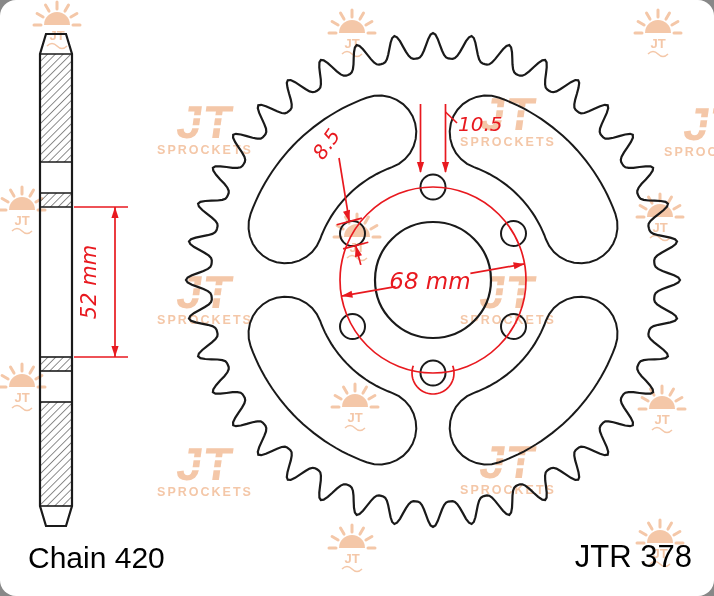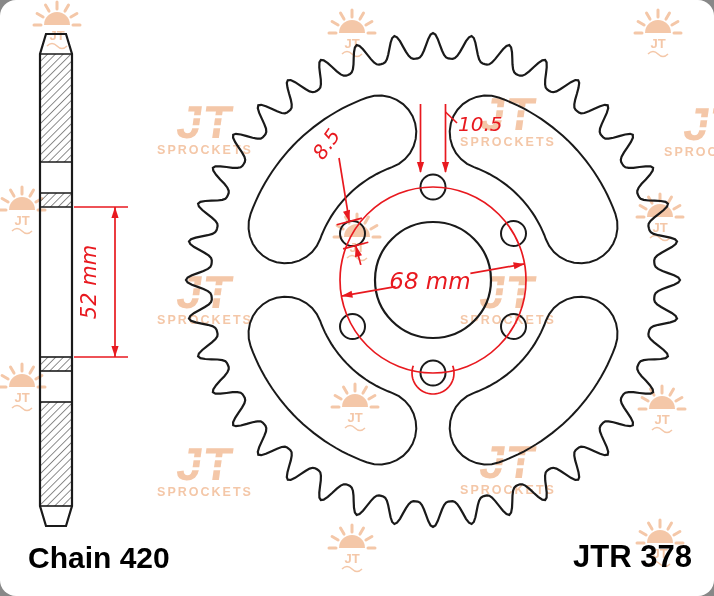--- a/index.html
+++ b/index.html
@@ -13,21 +13,21 @@
     position:relative;font-weight:900;font-size:46px;line-height:0.88;
     letter-spacing:1px;transform:skewX(-8deg);
     font-family:"Liberation Sans",sans-serif;
   }
   .wm .stripe{position:absolute;left:-8px;right:-8px;height:3px;background:#ffffff;display:block;}
   .wm .sub{font-weight:700;font-size:12.5px;letter-spacing:2px;margin-top:1px;}
   
   svg.drawing{position:absolute;left:0;top:0;z-index:2;}
   .dim{font-family:"DejaVu Sans",sans-serif;font-style:italic;}
   
-  .caption{position:absolute;z-index:3;color:#000;font-weight:700;white-space:nowrap;}
+  .caption{position:absolute;z-index:3;color:#000;font-weight:400;white-space:nowrap;}
   .caption.left{left:28px;top:541px;font-size:30px;}
   .caption.right{right:22px;top:539px;font-size:31px;}
 </style>
 </head>
 <body>
 
 <div class="canvas">
 
   <div id="wm-layer">
       <div class="wm" style="left: 57px; top: 30px;"><svg width="66" height="62" viewBox="0 0 66 62">

